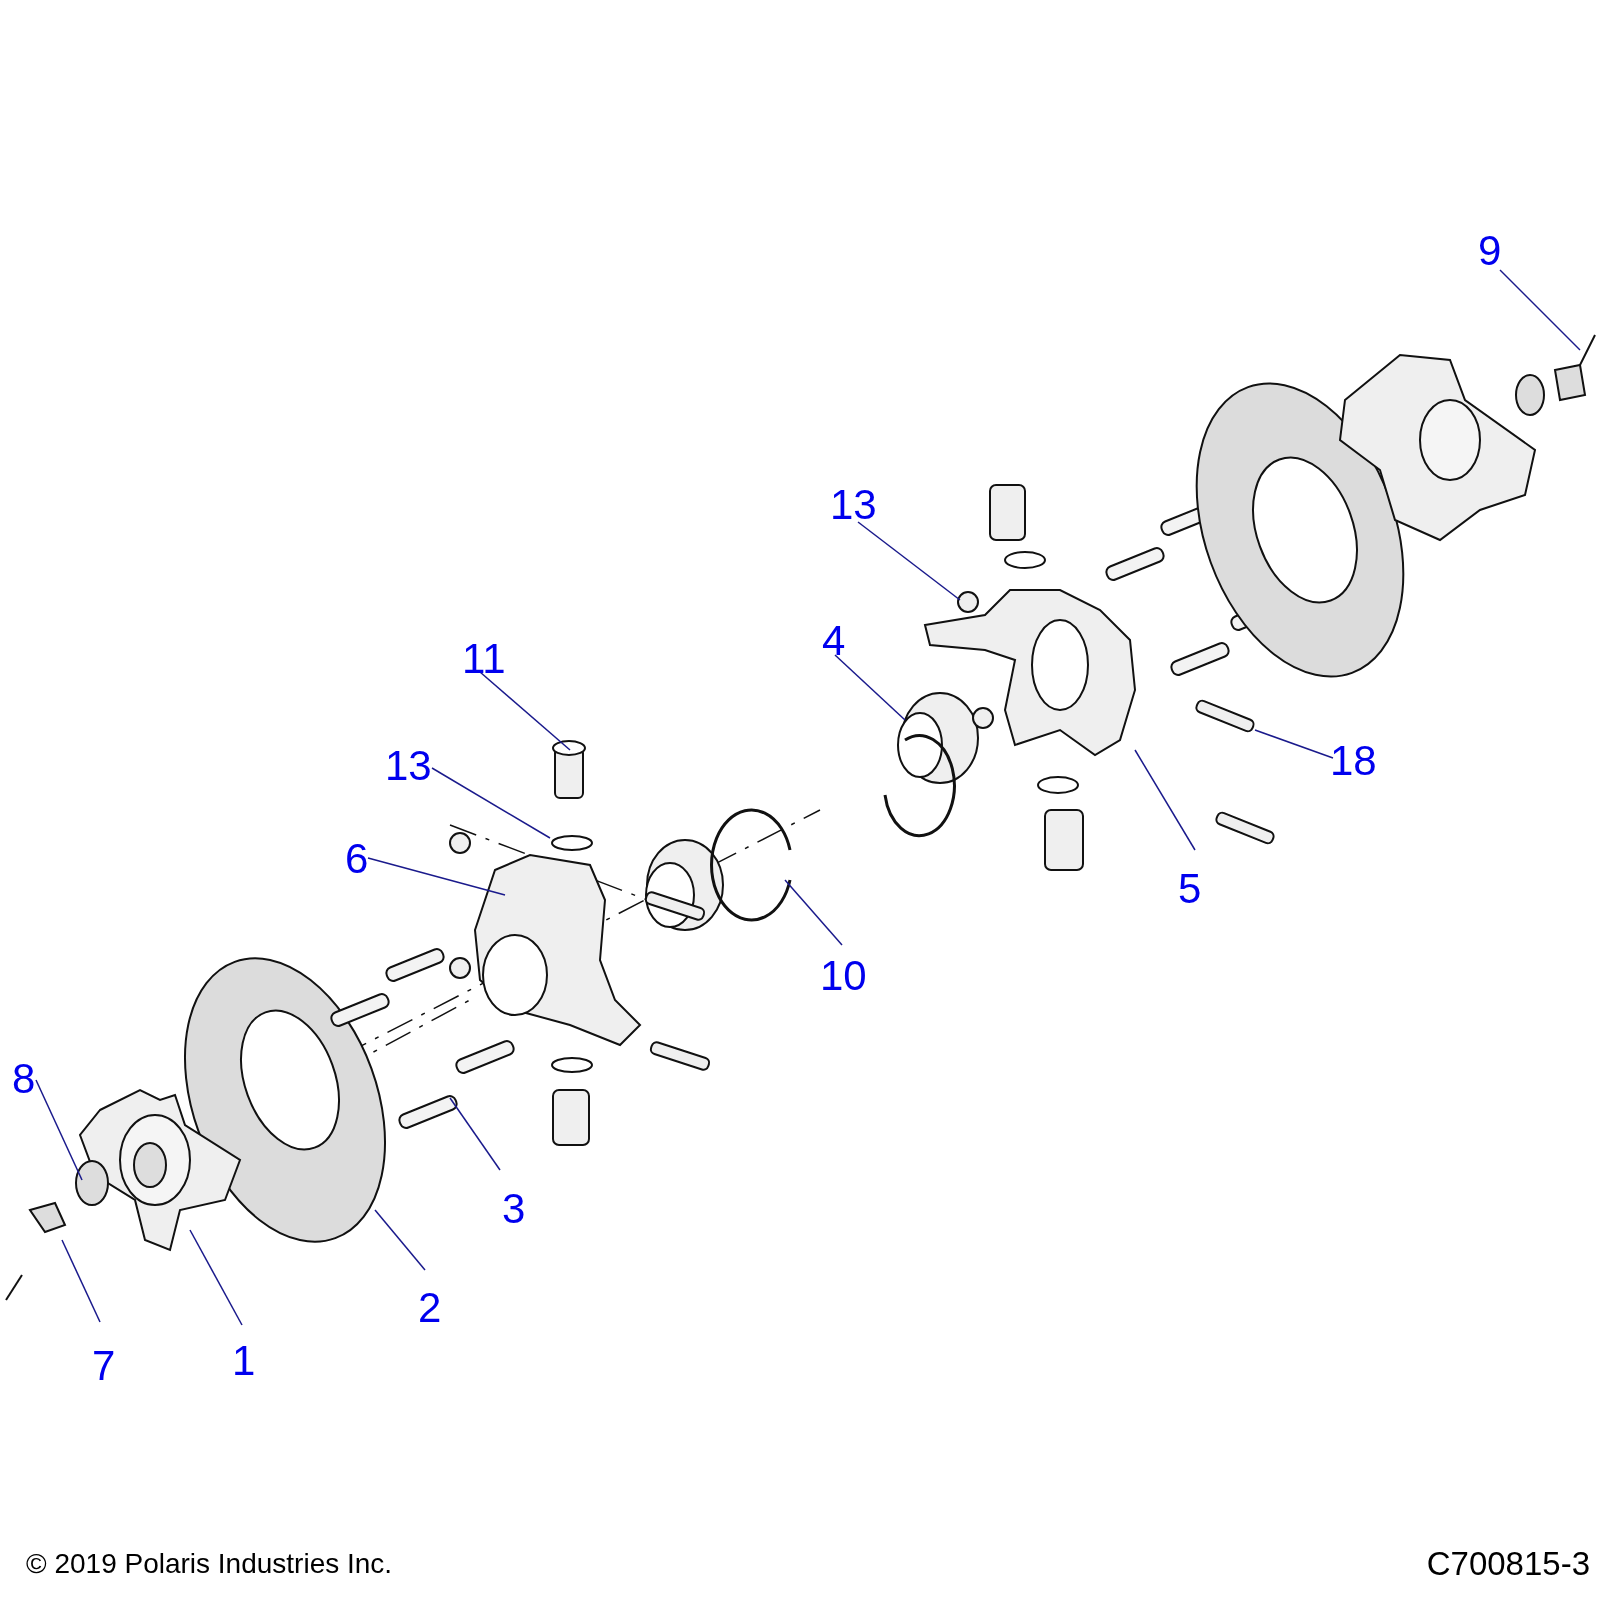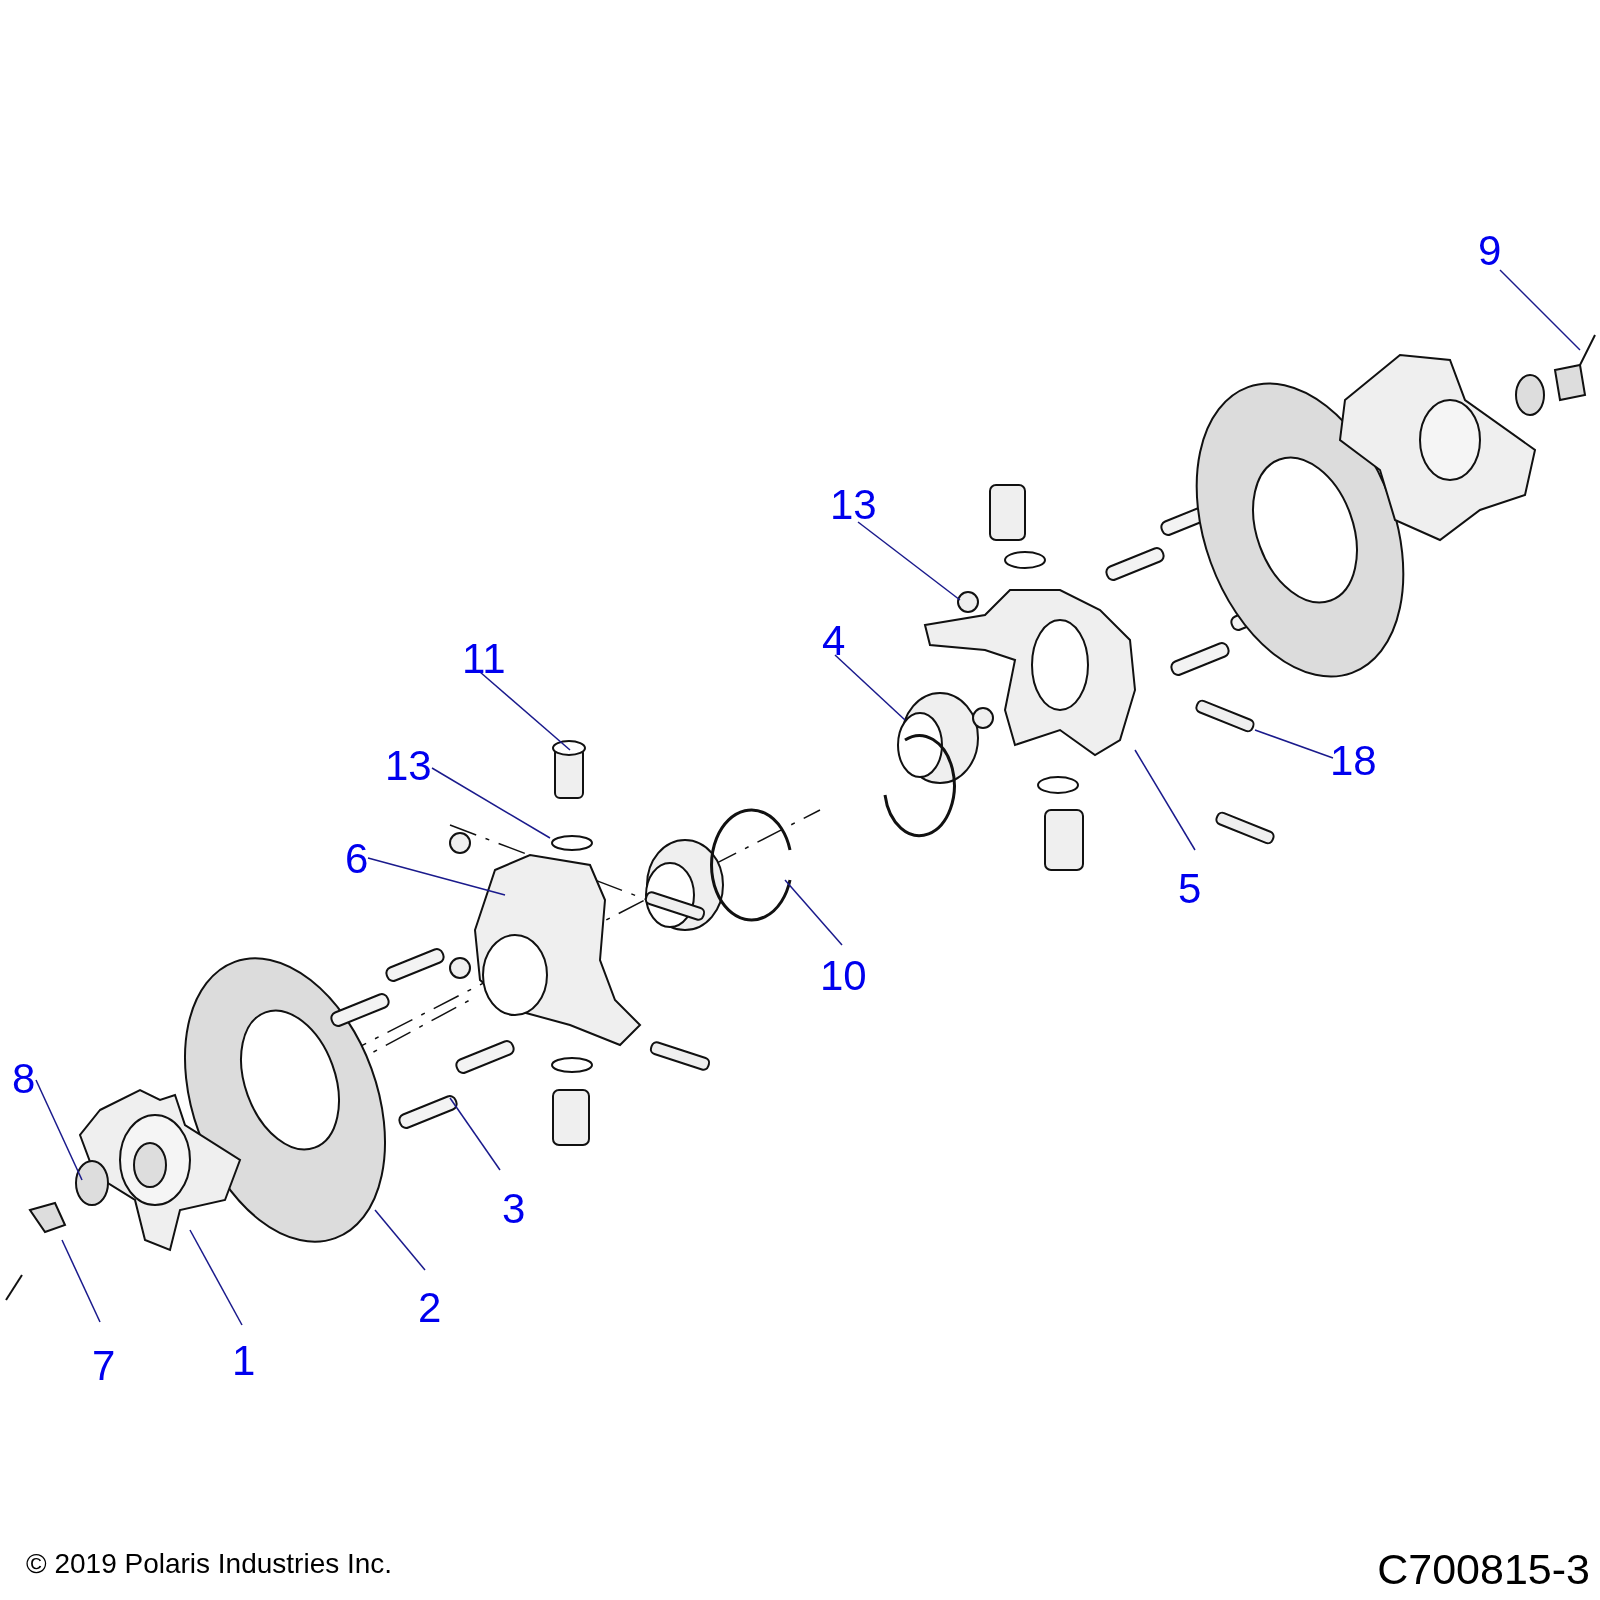--- a/index.html
+++ b/index.html
@@ -1,20 +1,20 @@
 <!DOCTYPE html>
 <html><head>
 <meta charset="utf-8">
 <style>
   html,body{margin:0;padding:0;background:#fff;}
   body{width:1600px;height:1600px;position:relative;overflow:hidden;font-family:"Liberation Sans",sans-serif;}
   #diagram{position:absolute;left:0;top:0;width:1600px;height:1600px;}
   .callout{position:absolute;font-family:"Liberation Sans",sans-serif;font-size:42px;color:#0000ee;line-height:1;}
   .footer-left{position:absolute;left:26px;top:1548px;font-size:28px;color:#000;font-family:"Liberation Sans",sans-serif;}
-  .footer-right{position:absolute;right:10px;top:1545px;font-size:43px;color:#000;font-family:"Liberation Sans",sans-serif;}
+  .footer-right{position:absolute;right:10px;top:1545px;font-size:33px;color:#000;font-family:"Liberation Sans",sans-serif;}
 </style>
 </head>
 <body>
 
 <svg id="diagram" viewBox="0 0 1600 1600" xmlns="http://www.w3.org/2000/svg">
   <g stroke="#111" stroke-width="2" fill="#efefef">
 
     <g stroke="#111" stroke-width="1.5" stroke-dasharray="28,10,4,10" fill="none">
       <line x1="110" y1="1175" x2="820" y2="810"></line>
       <line x1="450" y1="825" x2="700" y2="920"></line>

